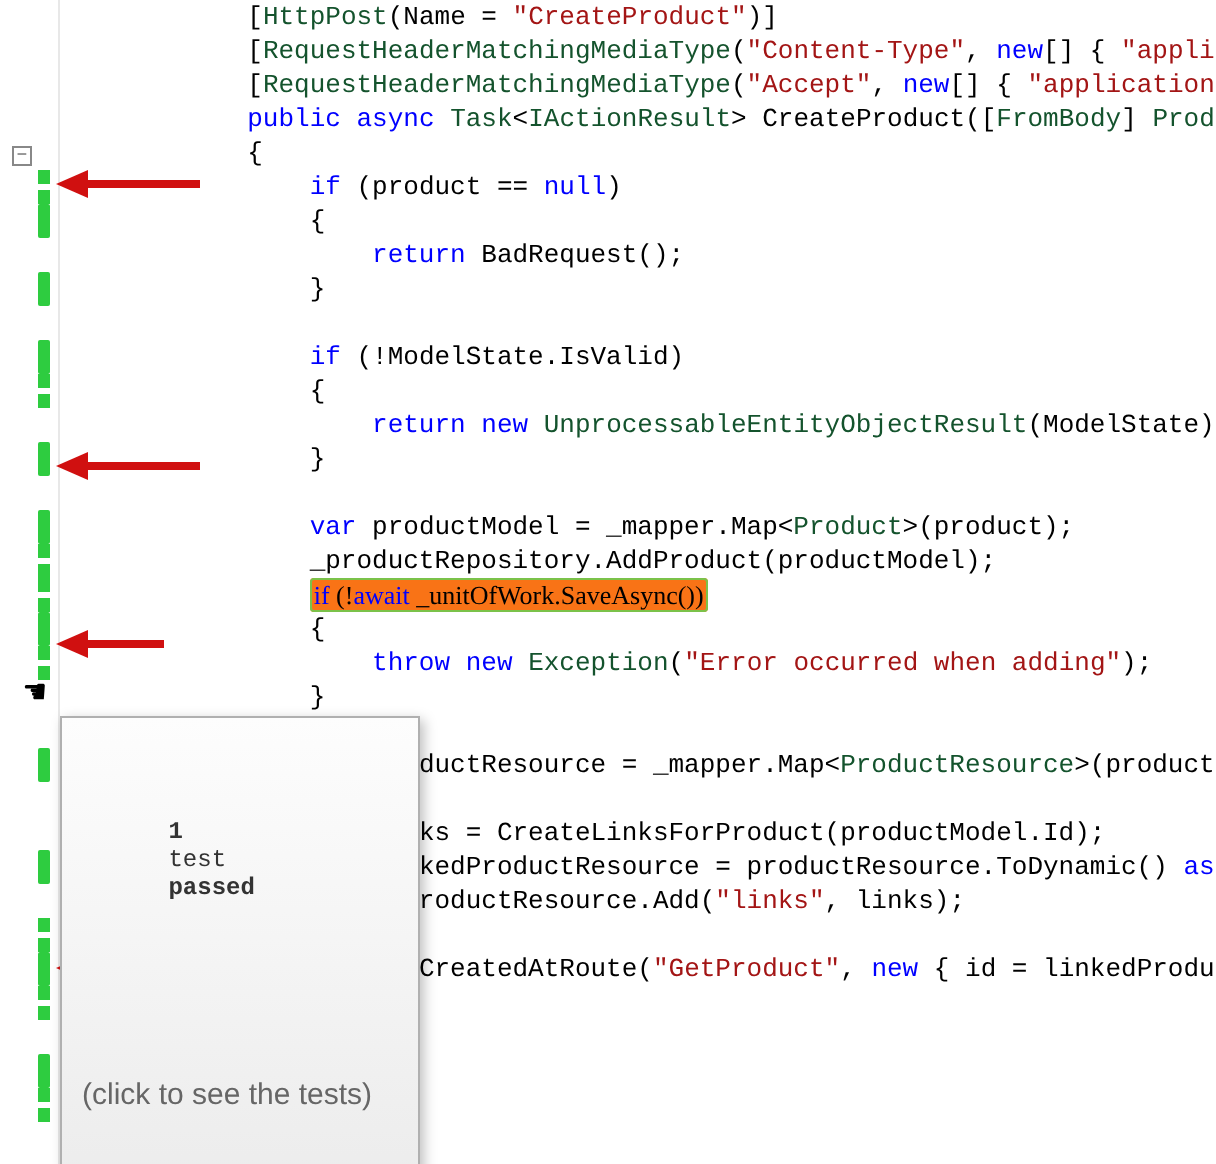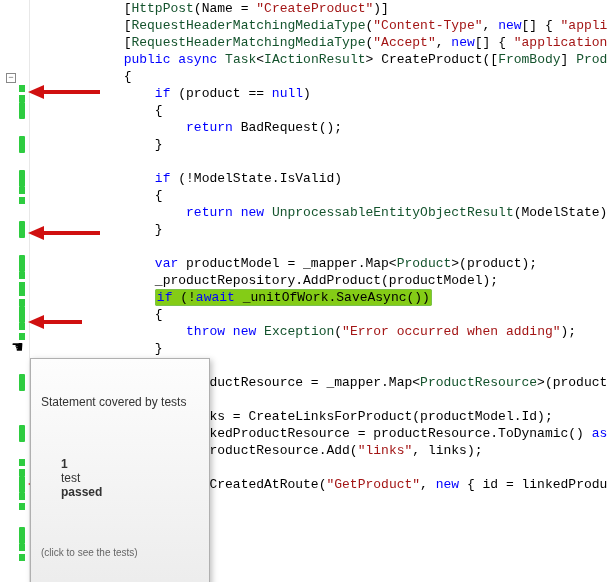--- a/index.html
+++ b/index.html
@@ -84,46 +84,47 @@
   .line {
     height: 17px;
     line-height: 17px;
     padding-left: 0;
   }
   .kw { color: #0000ff; }
   .type { color: #14532d; }
   .str { color: #a31515; }
   .punc { color: #000; }
   .hl {
-    background: #84cc16;
+    background: #f97316;
     border: 1px solid #7bc24a;
     border-radius: 2px;
     padding: 0 1px;
+    font-family: Liberation Serif, serif;
   }
   
   .arrow {
     position: absolute;
     pointer-events: none;
   }
   .arrow svg { display: block; }
   
   .tooltip {
     position: absolute;
     background: linear-gradient(#fdfdfd, #ececec);
     border: 1px solid #b0b0b0;
     box-shadow: 2px 2px 6px rgba(0,0,0,0.25);
     font-family: 'Segoe UI', Tahoma, sans-serif;
     padding: 8px 10px;
     font-size: 12px;
     color: #333;
     min-width: 180px;
   }
   .tooltip .t-title { margin-bottom: 6px; }
-  .tooltip .t-mid { margin-bottom: 6px; }
-  .tooltip .t-foot { color: #666; font-size: 10px; }
+  .tooltip .t-mid { margin-bottom: 6px; font-family: Liberation Mono, monospace; }
+  .tooltip .t-foot { color: #666; font-size: 15px; margin-top: 40px; }
   .cursor-hand {
     position: absolute;
     font-size: 18px;
     color: #000;
     pointer-events: none;
   }
 </style>
 </head>
 <body>
 
@@ -152,21 +153,20 @@
     <line x1="14" y1="9" x2="54" y2="9" stroke="#d01010" stroke-width="4"></line>
     <polygon points="0,9 16,2 16,16" fill="#d01010"></polygon>
   </svg></div><div class="arrow" style="left: 28px; top: 475px;"><svg width="72" height="18">
     <defs></defs>
     <line x1="14" y1="9" x2="72" y2="9" stroke="#d01010" stroke-width="4"></line>
     <polygon points="0,9 16,2 16,16" fill="#d01010"></polygon>
   </svg></div></div>
 
   
   <div class="tooltip" id="tooltip" style="left: 30px; top: 358px;">
-    <div class="t-title">Statement covered by tests</div>
     <div class="t-mid">
       <b>1</b>
       <span>test</span>
       <b>passed</b>
     </div>
     <div class="t-foot">(click to see the tests)</div>
   </div>
 
   
   <div class="cursor-hand" id="cursor-hand" style="left: 12px; top: 336px;">☚</div>

